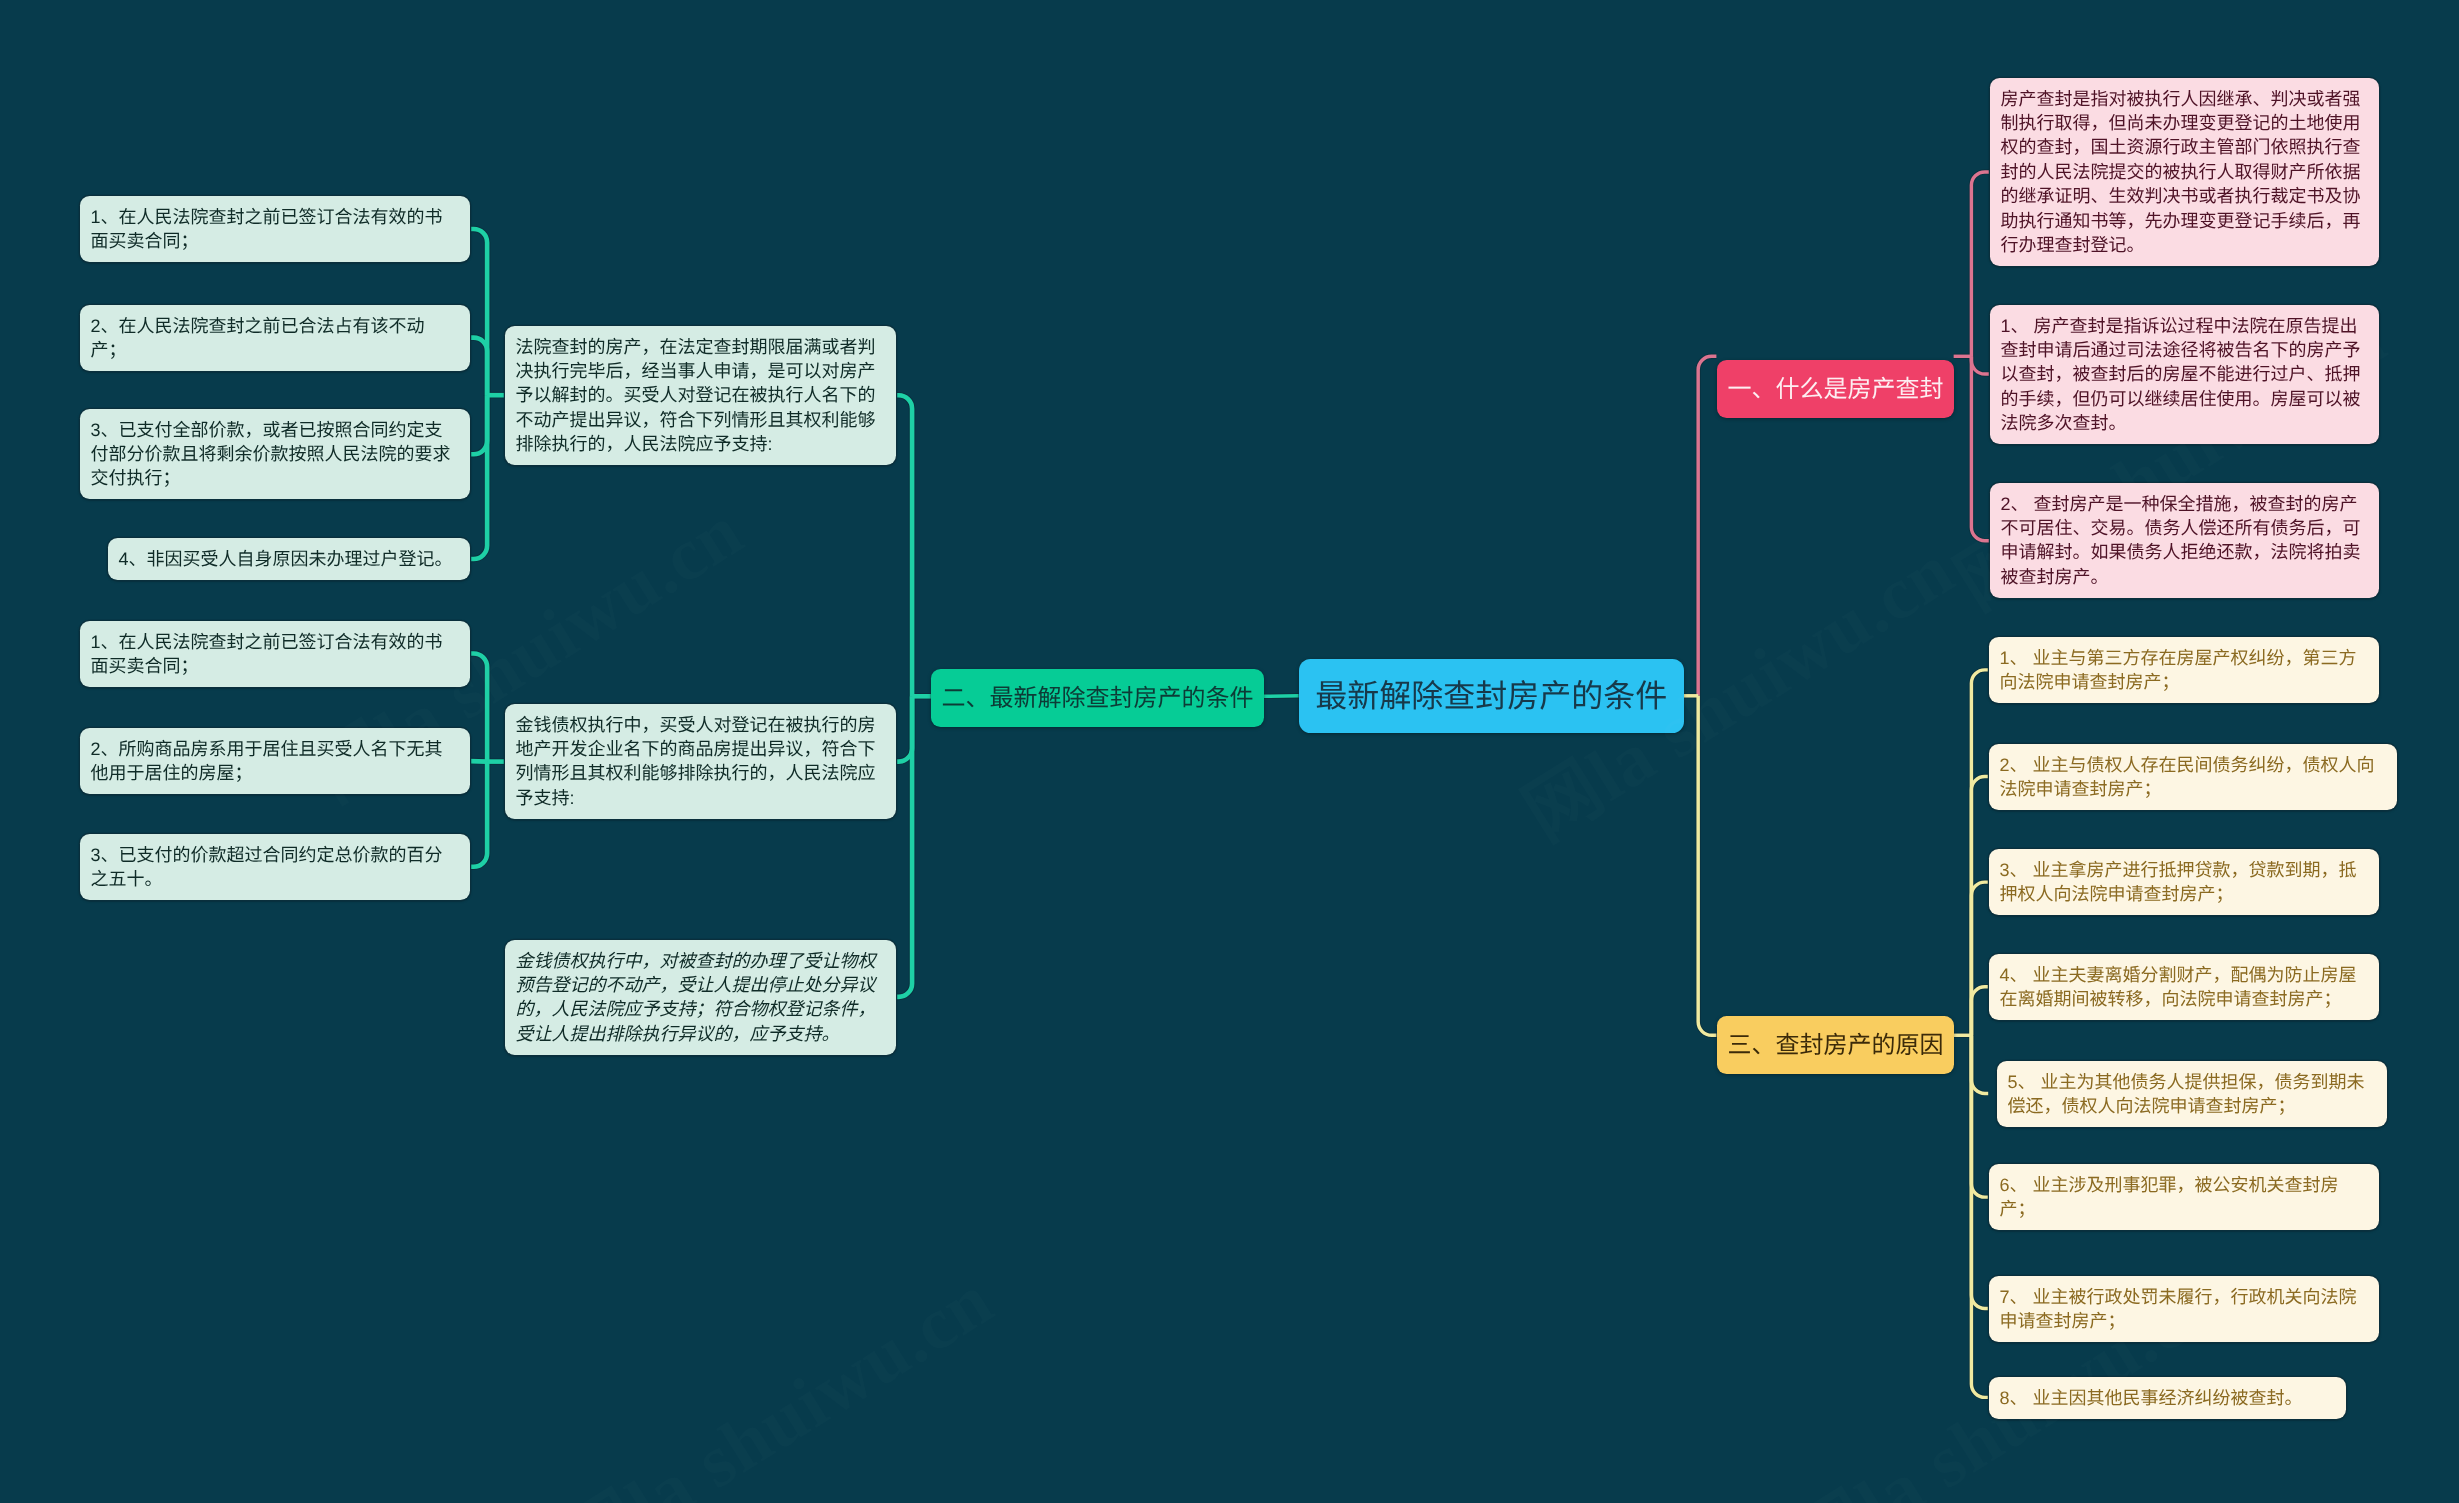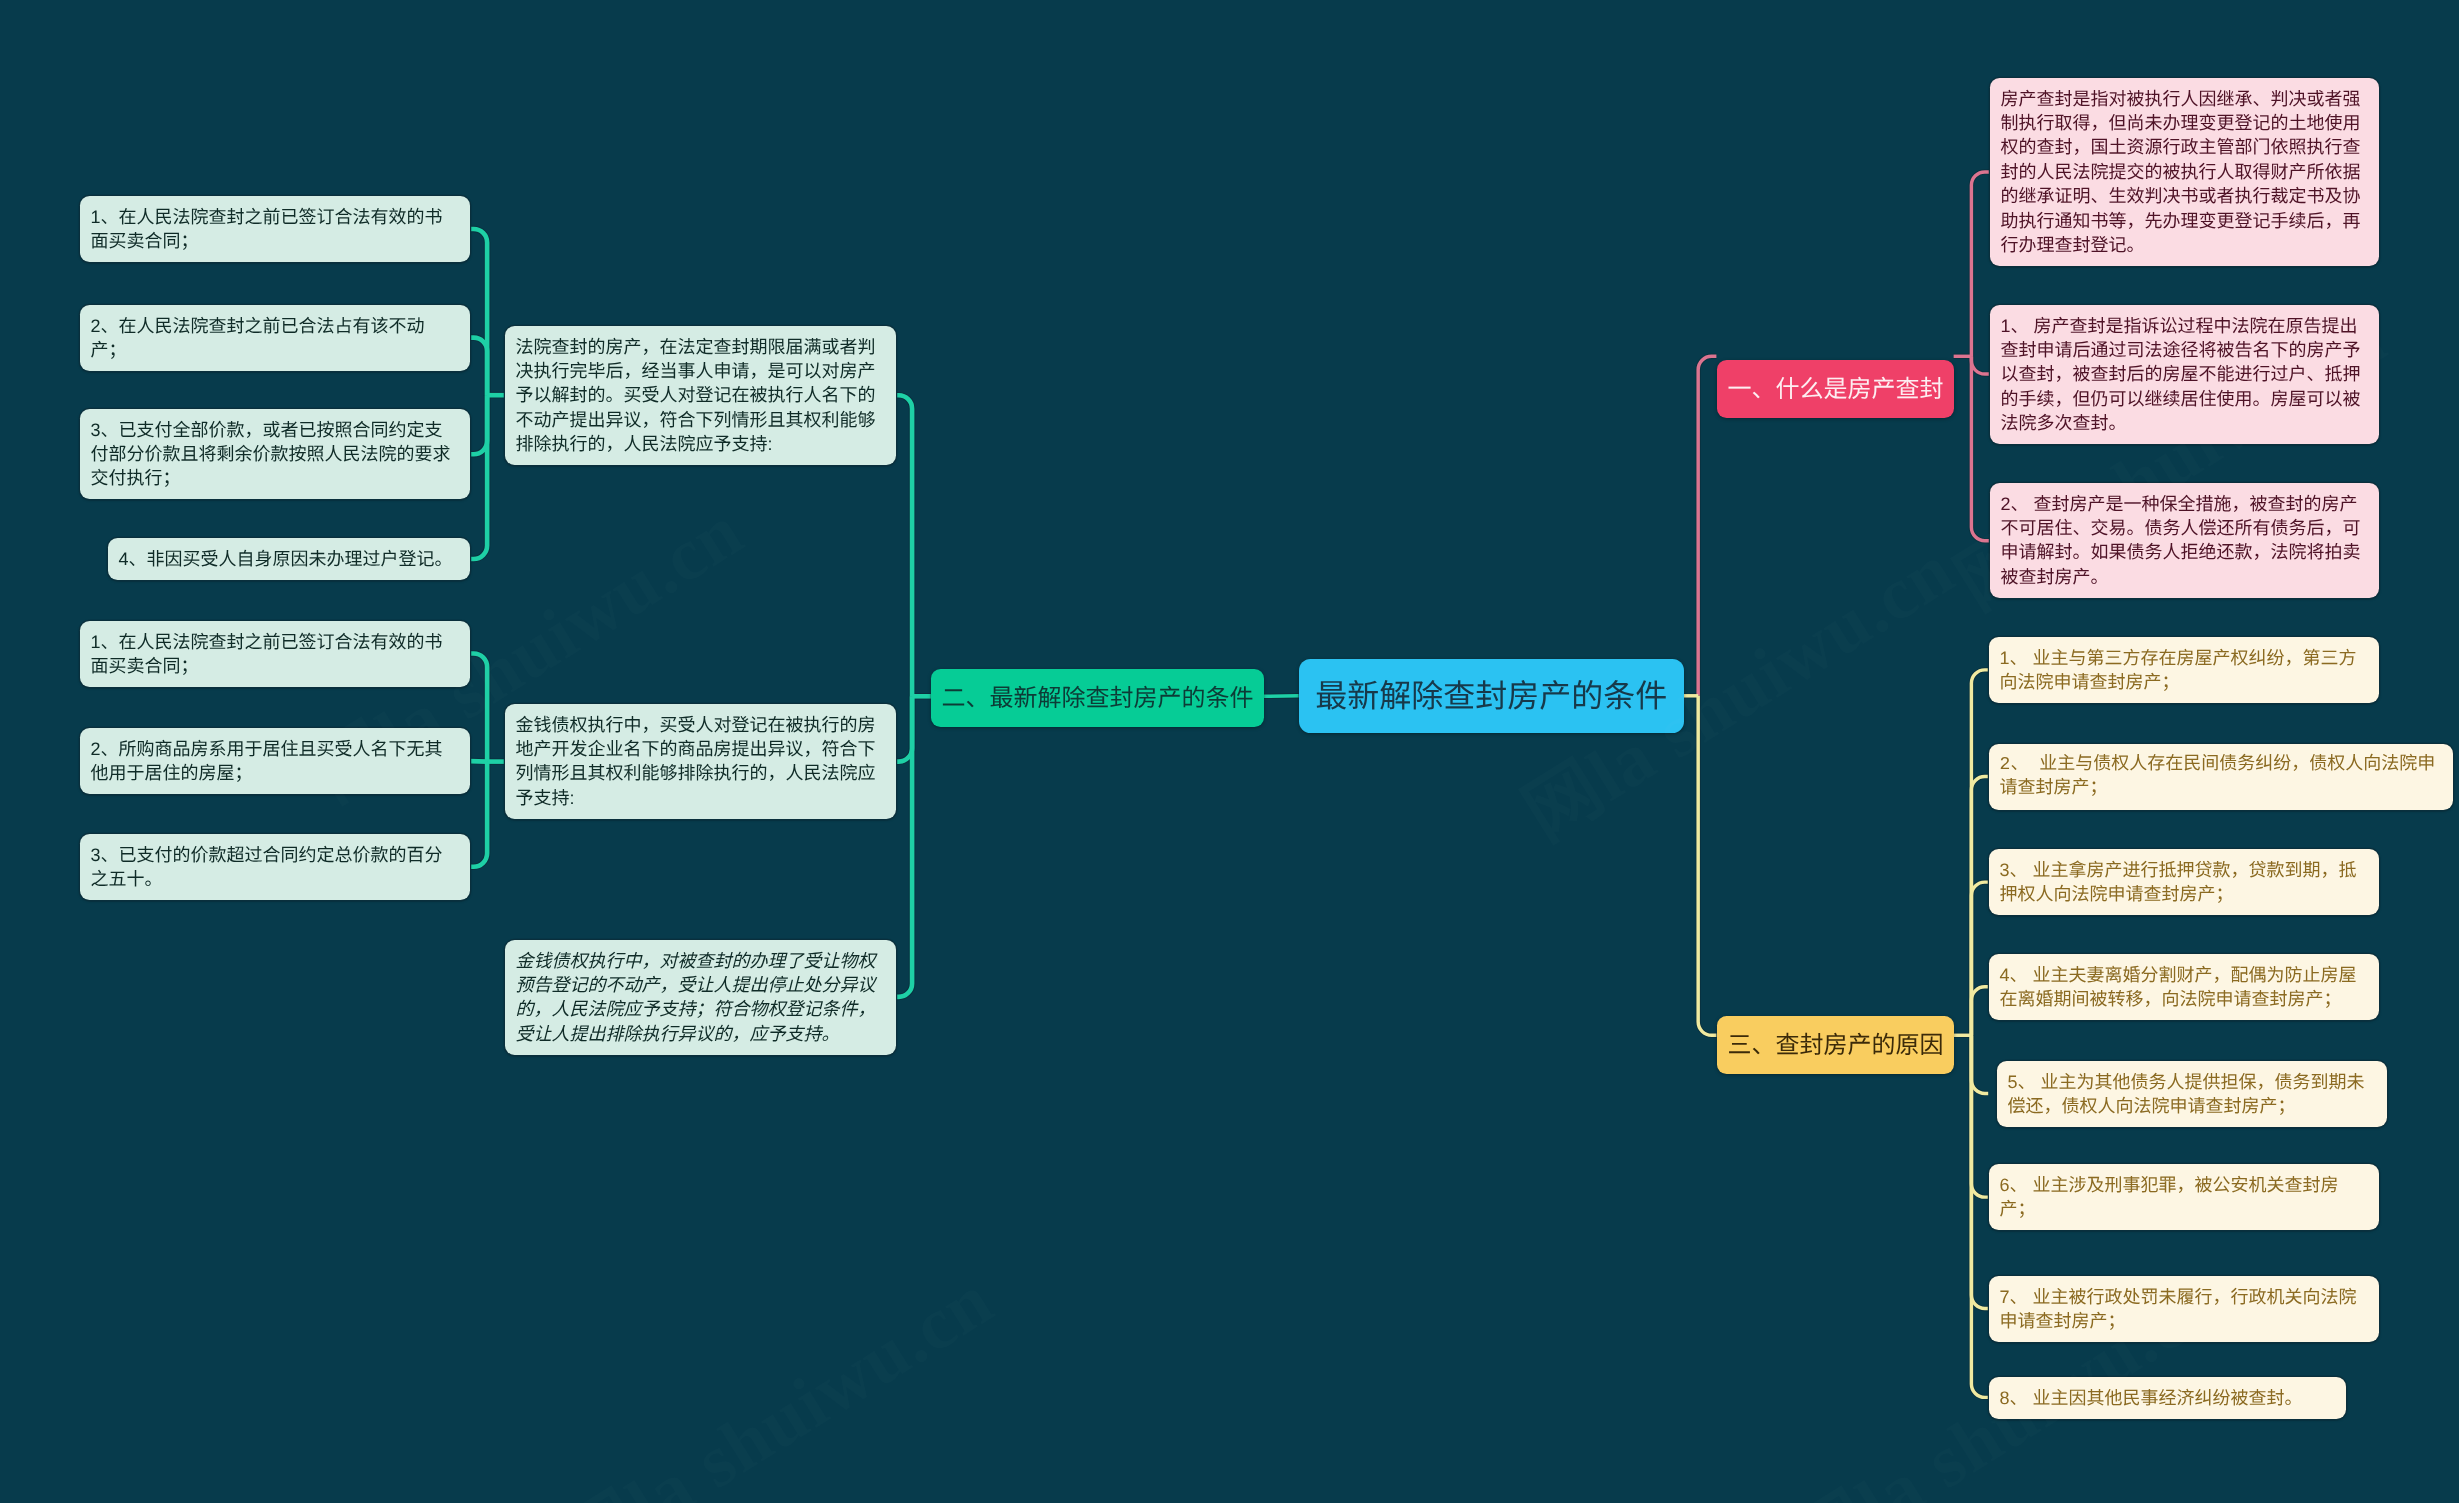--- a/index.html
+++ b/index.html
@@ -106,21 +106,21 @@
   <div class="node leaf mint" style="left:80px;top:305px;width:390px;height:66px;">2、在人民法院查封之前已合法占有该不动产；</div>
   <div class="node leaf mint" style="left:80px;top:409px;width:390px;height:90px;">3、已支付全部价款，或者已按照合同约定支付部分价款且将剩余价款按照人民法院的要求交付执行；</div>
   <div class="node leaf mint" style="left:108px;top:538px;width:362px;height:42px;">4、非因买受人自身原因未办理过户登记。</div>
   <div class="node leaf mint" style="left:80px;top:621px;width:390px;height:66px;">1、在人民法院查封之前已签订合法有效的书面买卖合同；</div>
   <div class="node leaf mint" style="left:80px;top:728px;width:390px;height:66px;">2、所购商品房系用于居住且买受人名下无其他用于居住的房屋；</div>
   <div class="node leaf mint" style="left:80px;top:834px;width:390px;height:66px;">3、已支付的价款超过合同约定总价款的百分之五十。</div>
   <div class="node leaf pink" style="left:1990px;top:78px;width:389px;height:188px;">房产查封是指对被执行人因继承、判决或者强制执行取得，但尚未办理变更登记的土地使用权的查封，国土资源行政主管部门依照执行查封的人民法院提交的被执行人取得财产所依据的继承证明、生效判决书或者执行裁定书及协助执行通知书等，先办理变更登记手续后，再行办理查封登记。</div>
   <div class="node leaf pink" style="left:1990px;top:305px;width:389px;height:139px;"> 1、 房产查封是指诉讼过程中法院在原告提出查封申请后通过司法途径将被告名下的房产予以查封，被查封后的房屋不能进行过户、抵押的手续，但仍可以继续居住使用。房屋可以被法院多次查封。</div>
   <div class="node leaf pink" style="left:1990px;top:483px;width:389px;height:115px;"> 2、 查封房产是一种保全措施，被查封的房产不可居住、交易。债务人偿还所有债务后，可申请解封。如果债务人拒绝还款，法院将拍卖被查封房产。</div>
   <div class="node leaf gold" style="left:1989px;top:637px;width:390px;height:66px;"> 1、 业主与第三方存在房屋产权纠纷，第三方向法院申请查封房产；</div>
-  <div class="node leaf gold" style="left:1989px;top:744px;width:464px;height:66px;font-family:Liberation Mono, monospace;"> 2、 业主与债权人存在民间债务纠纷，债权人向法院申请查封房产；</div>
+  <div class="node leaf gold" style="left:1989px;top:744px;width:408px;height:66px;"> 2、 业主与债权人存在民间债务纠纷，债权人向法院申请查封房产；</div>
   <div class="node leaf gold" style="left:1989px;top:849px;width:390px;height:66px;"> 3、 业主拿房产进行抵押贷款，贷款到期，抵押权人向法院申请查封房产；</div>
   <div class="node leaf gold" style="left:1989px;top:954px;width:390px;height:66px;"> 4、 业主夫妻离婚分割财产，配偶为防止房屋在离婚期间被转移，向法院申请查封房产；</div>
   <div class="node leaf gold" style="left:1989px;top:1061px;width:390px;height:66px;margin-left:8px;"> 5、 业主为其他债务人提供担保，债务到期未偿还，债权人向法院申请查封房产；</div>
   <div class="node leaf gold" style="left:1989px;top:1164px;width:390px;height:66px;"> 6、 业主涉及刑事犯罪，被公安机关查封房产；</div>
   <div class="node leaf gold" style="left:1989px;top:1276px;width:390px;height:66px;"> 7、 业主被行政处罚未履行，行政机关向法院申请查封房产；</div>
   <div class="node leaf gold" style="left:1989px;top:1377px;width:357px;height:42px;"> 8、 业主因其他民事经济纠纷被查封。</div>
   <div class="wm" style="left:288px;top:730px;">网la shuiwu.cn</div>
   <div class="wm" style="left:538px;top:1499px;">网la shuiwu.cn</div>
   <div class="wm" style="left:1499px;top:769px;">网la shuiwu.cn</div>
   <div class="wm" style="left:1768px;top:1499px;">网la shuiwu.cn</div>

